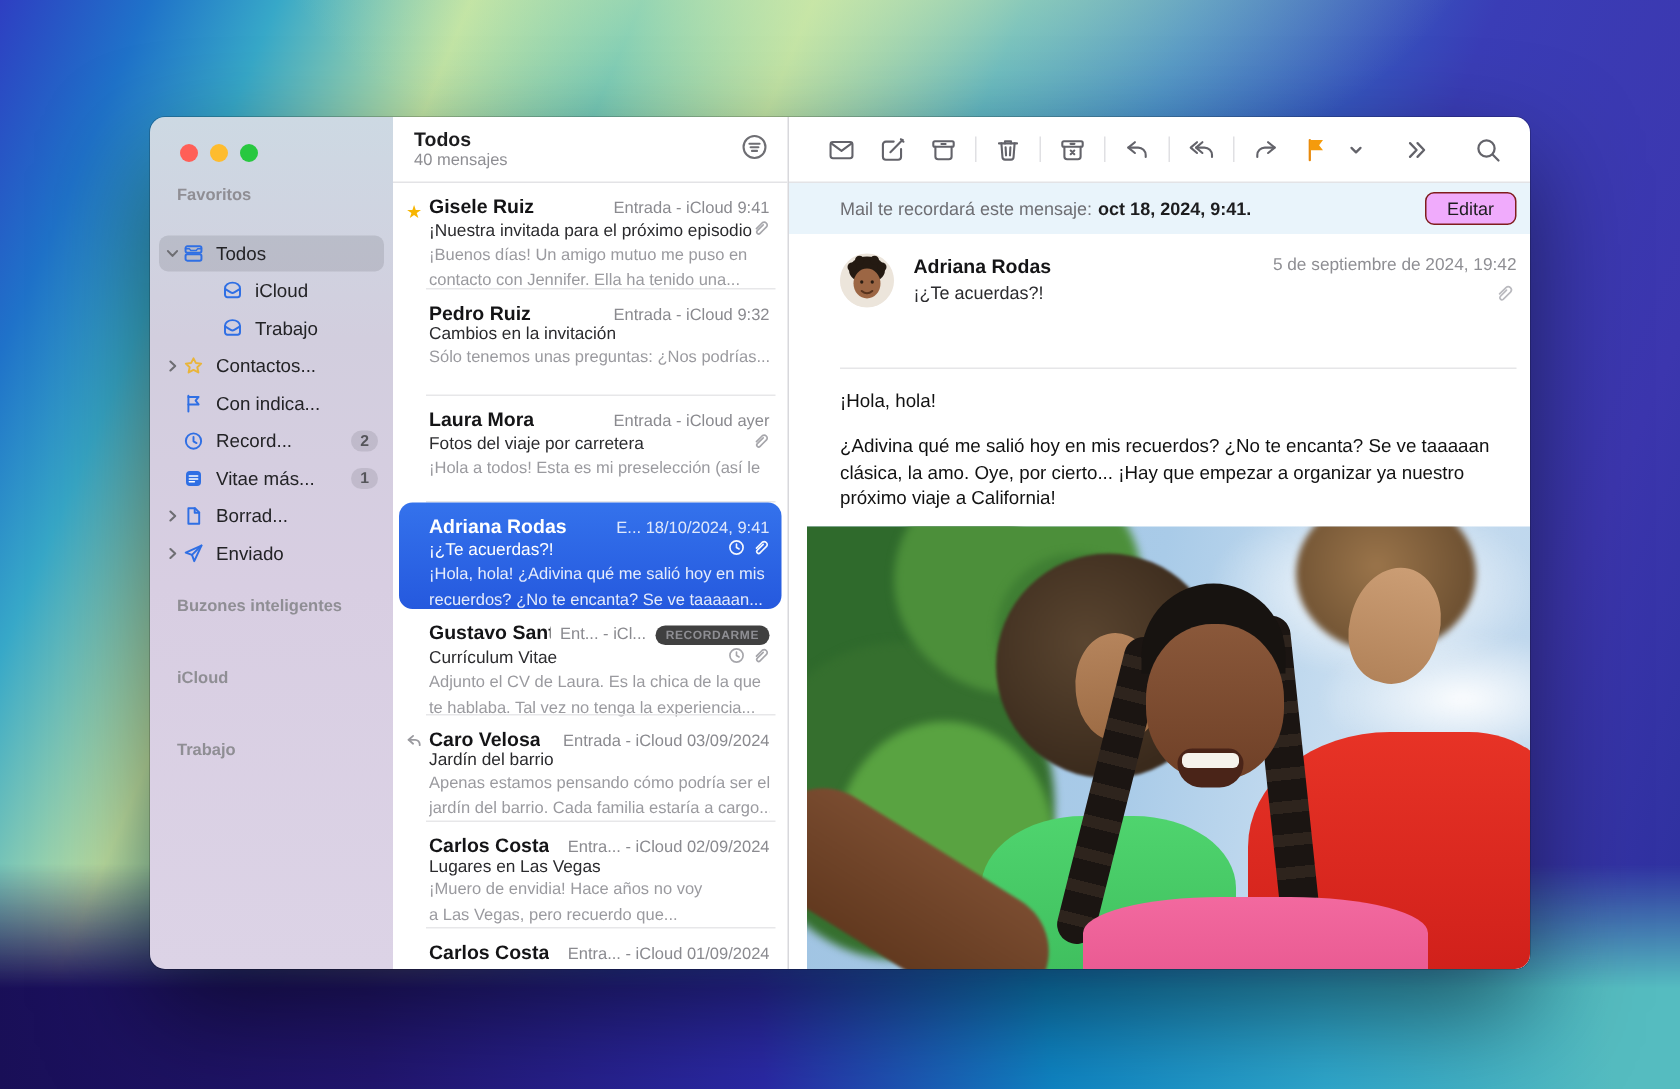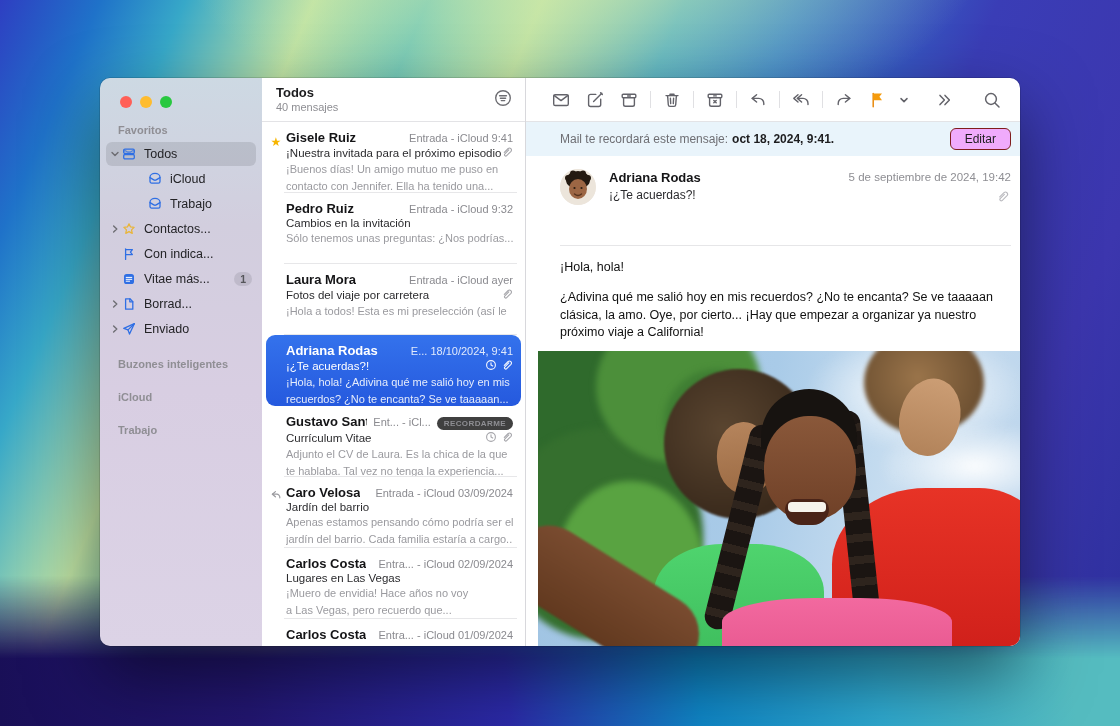--- a/index.html
+++ b/index.html
@@ -13,21 +13,21 @@
     -webkit-mask-image:linear-gradient(180deg,transparent 0,#000 55%);
     mask-image:linear-gradient(180deg,transparent 0,#000 55%);}
   
   #window{position:absolute;left:100px;top:78px;width:920px;height:568px;border-radius:10px;
     box-shadow:0 30px 70px rgba(0,0,0,.5),0 0 0 .5px rgba(0,0,0,.25);display:flex;overflow:hidden;}
   
   .sidebar{width:162px;flex:0 0 162px;box-sizing:border-box;padding:14px 0 0 0;
     background:linear-gradient(180deg,#cdd9e3 0%,#d2cede 26%,#d8cee2 55%,#dcd3e6 100%);}
   .traffic{display:flex;gap:8px;padding:4px 0 0 20px;}
   .traffic span{width:12px;height:12px;border-radius:50%;display:block;}
-  .sb-head{font-size:11px;font-weight:700;color:#8f8e94;padding:16px 10px 5px 18px;}
+  .sb-head{font-size:11px;font-weight:700;color:#8f8e94;padding:16px 10px 20px 18px;}
   .sb-item{display:flex;align-items:center;height:24px;margin:1px 6px;padding:0 4px;border-radius:6px;
     font-size:12.5px;color:#232326;position:relative;}
   .sb-item.sel{background:rgba(0,0,0,.10);}
   .sb-chev{width:12px;flex:0 0 12px;color:#6e6e73;display:flex;align-items:center;}
   .sb-ico{width:16px;flex:0 0 16px;display:flex;align-items:center;margin-right:6px;color:#2f6fe4;}
   .sb-ico.star{color:#e9b53a;}
   .sb-label{flex:1;white-space:nowrap;overflow:hidden;}
   .sb-badge{background:rgba(120,120,128,.22);color:#55555a;font-size:10.5px;font-weight:600;
     border-radius:9px;padding:1px 6px;margin-left:4px;}
   .ind1{padding-left:30px;}
@@ -175,20 +175,31 @@
             <svg width="14" height="14" viewBox="0 0 14 14" fill="none" stroke="currentColor" stroke-width="1.3" stroke-linecap="round" stroke-linejoin="round">
               <path d="M3.6,1.8v10.6"></path>
               <path d="M3.6,2.6h6.8l-2,2.5l2,2.5h-6.8"></path>
             </svg>
           </span>
           <span class="sb-label">Con indica...</span>
         </div>
         <div class="sb-item">
           <span class="sb-chev"></span>
           <span class="sb-ico">
+            <svg width="14" height="14" viewBox="0 0 14 14" fill="none" stroke="currentColor" stroke-width="1.3" stroke-linecap="round" stroke-linejoin="round">
+              <circle cx="7" cy="7" r="5.1"></circle>
+              <path d="M7,4.3v2.9l2,1.2"></path>
+            </svg>
+          </span>
+          <span class="sb-label">Record...</span>
+          <span class="sb-badge">2</span>
+        </div>
+        <div class="sb-item">
+          <span class="sb-chev"></span>
+          <span class="sb-ico">
             <svg width="14" height="14" viewBox="0 0 14 14">
               <rect x="2" y="2" width="10" height="10" rx="2.6" fill="currentColor"></rect>
               <g stroke="#fff" stroke-width="1" stroke-linecap="round">
                 <line x1="4.2" y1="5.4" x2="9.8" y2="5.4"></line>
                 <line x1="4.2" y1="7.3" x2="9.8" y2="7.3"></line>
                 <line x1="4.2" y1="9.2" x2="7.6" y2="9.2"></line>
               </g>
             </svg>
           </span>
           <span class="sb-label">Vitae más...</span>

